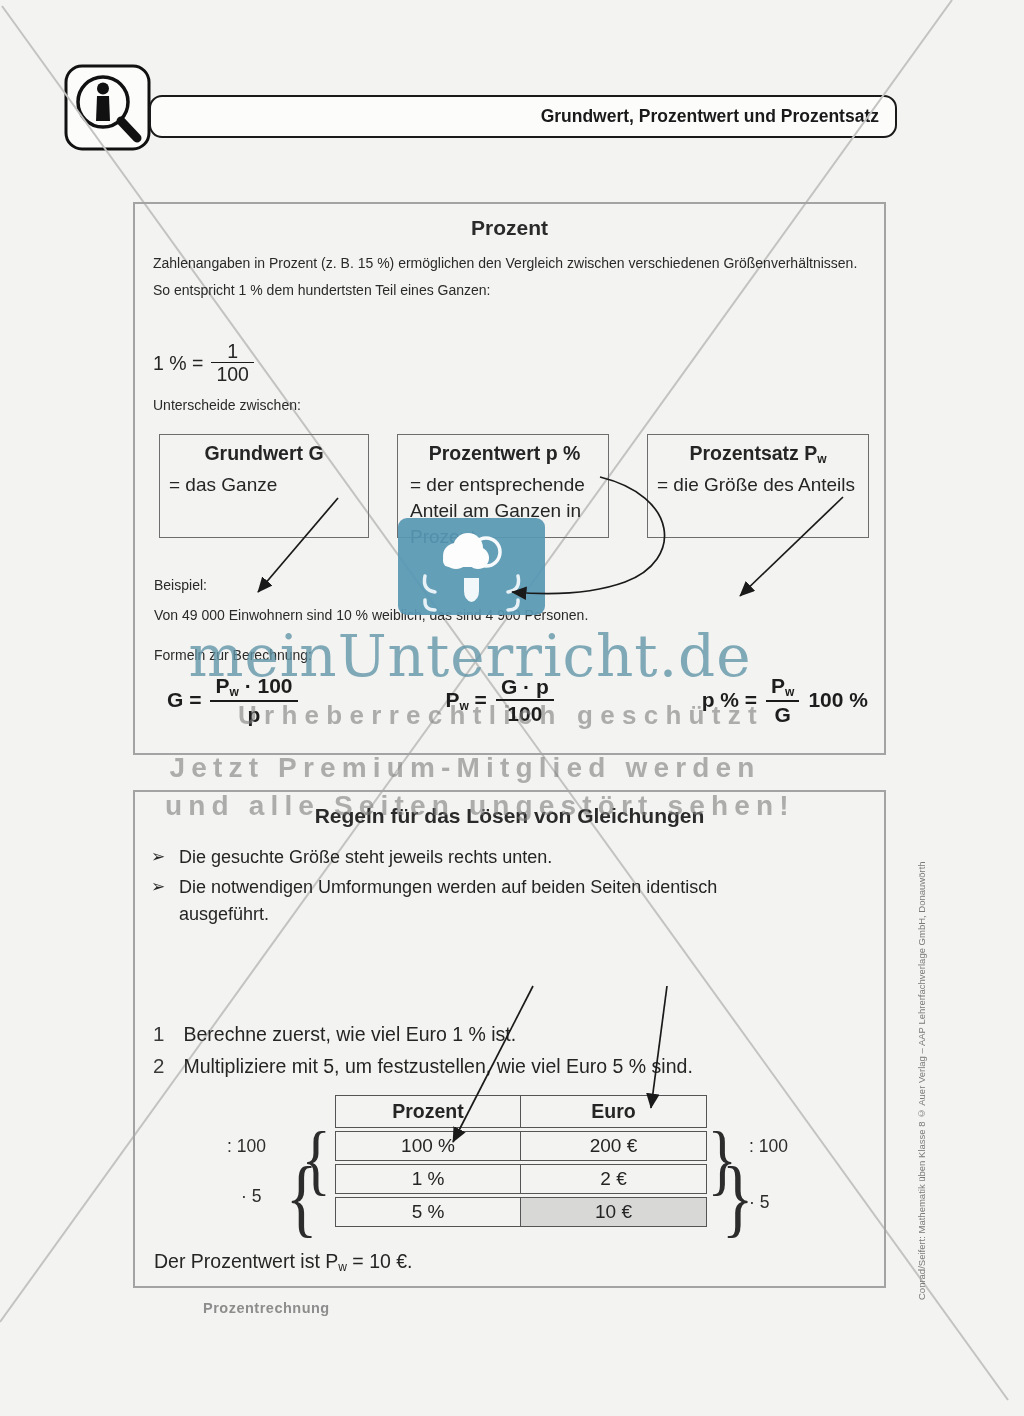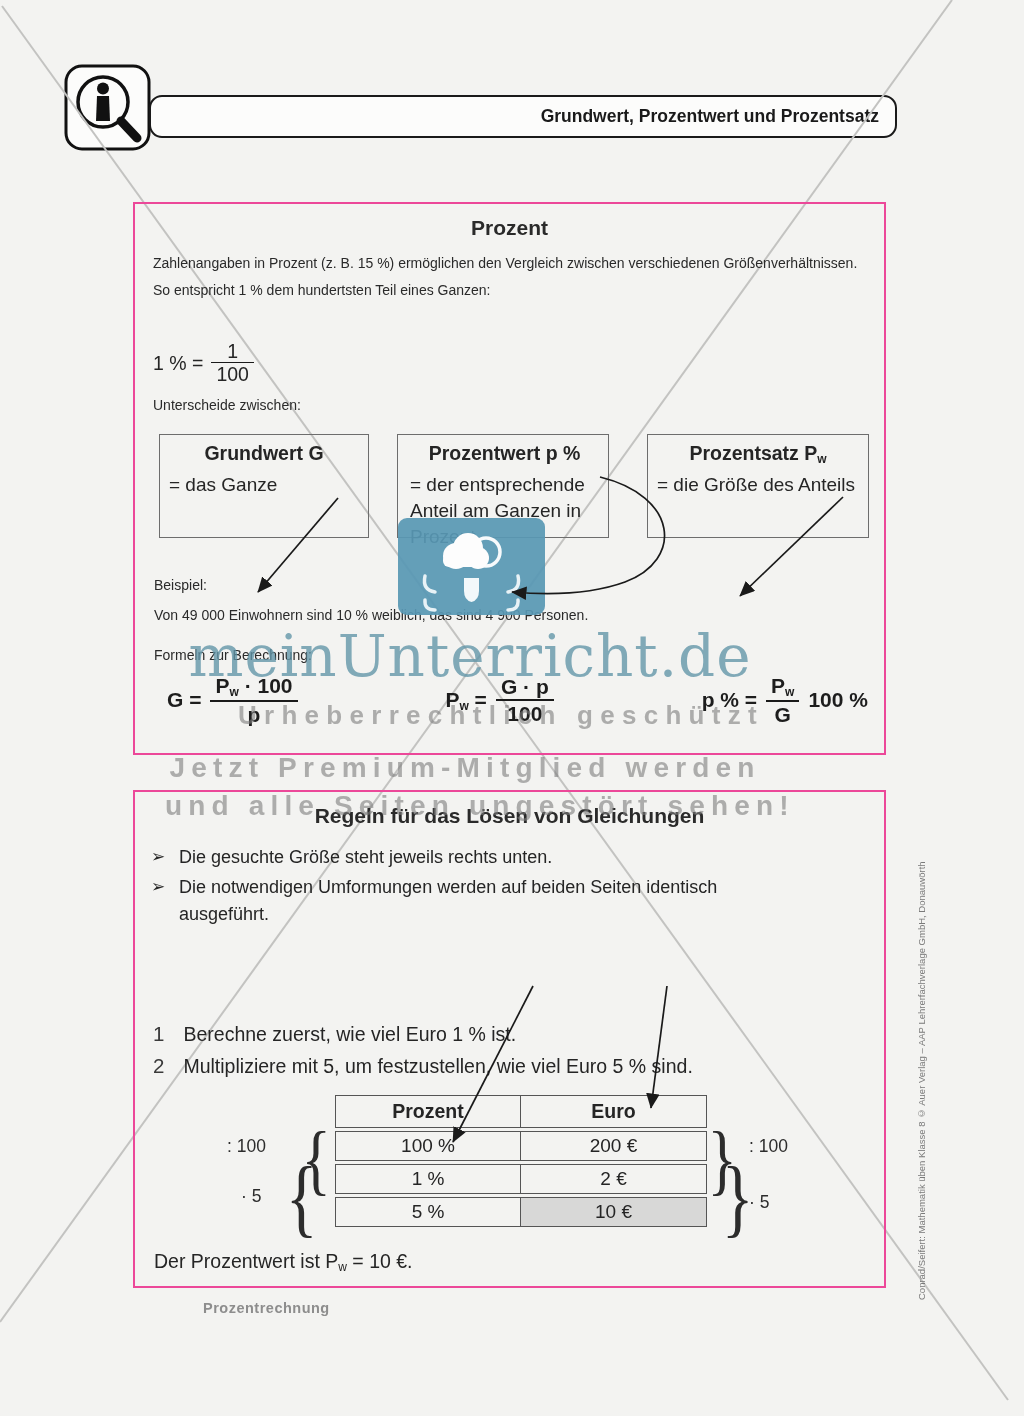--- a/index.html
+++ b/index.html
@@ -20,21 +20,21 @@
   .logo { position:absolute; left:64px; top:64px; width:87px; height:87px; z-index:1; }
   .titlebar {
     position:absolute; left:149px; top:95px; width:748px; height:43px;
     background:#fcfcfb; border:2px solid #1a1a1a; border-radius:13px;
     display:flex; align-items:center; justify-content:flex-end;
     padding-right:16px; z-index:1;
   }
   .titlebar span { font-weight:bold; font-size:17.5px; color:#1a1a1a; }
 
   
-  .box { position:absolute; border:2px solid #ec4899; background:transparent; z-index:10; }
+  .box { position:absolute; border:2px solid #a3a3a3; background:transparent; z-index:10; }
   .box1 { left:133px; top:202px; width:753px; height:553px; }
   .box2 { left:133px; top:790px; width:753px; height:498px; }
 
   .sect-title { position:absolute; left:0; width:100%; text-align:center; font-weight:bold; font-size:21px; color:#2a2a2a; }
   .b1-title { top:12px; }
   .b2-title { top:12px; }
 
   .para { font-size:14px; line-height:27px; color:#2a2a2a; }
   .b1-intro { position:absolute; left:18px; top:46px; width:706px; }
   .b1-sub   { position:absolute; left:18px; top:188px; }

